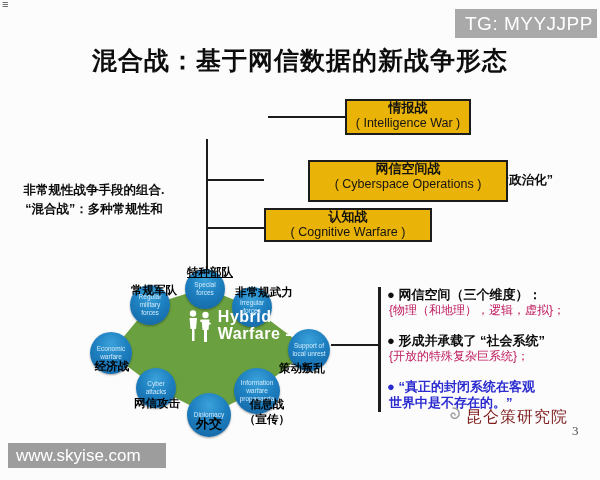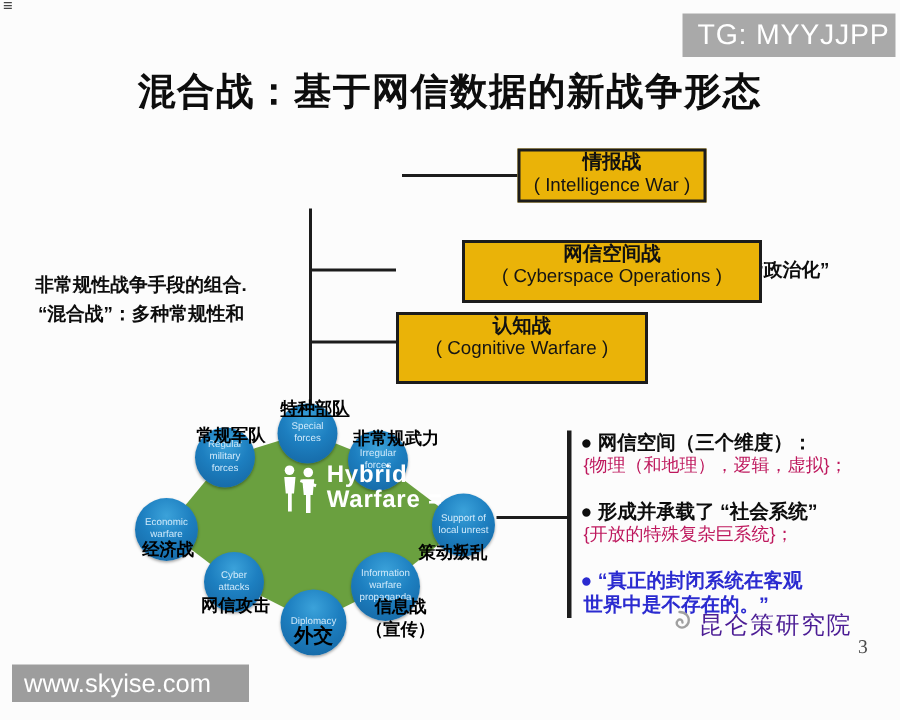--- a/index.html
+++ b/index.html
@@ -26,21 +26,21 @@
     display:flex; flex-direction:column; justify-content:center; align-items:center;
     z-index:2;
   }
   .fbox {
     position:absolute; border:2px solid #1c1c1c; background:#eab308;
     display:flex; flex-direction:column; justify-content:flex-start; align-items:center;
     z-index:2;
   }
   .box-intel { left:345px; top:99px;  width:126px; height:36px; }
   .box-cyber { left:264px; top:160px; width:200px; height:42px;margin-left:44px; }
-  .box-cog   { left:264px; top:208px; width:168px; height:48px; }
+  .box-cog   { left:264px; top:208px; width:168px; height:34px; }
   .node-zh { font-size:13px; font-weight:bold; line-height:1.15; }
   .node-en { font-size:12.5px; line-height:1.15; color:#141414; }
   .cline { position:absolute; background:#1c1c1c; z-index:1; }
   .side-note {
     position:absolute; left:437px; font-size:12.5px; font-weight:bold; color:#0d0d0d;
     white-space:nowrap;
   }
   .note1 { top:172px; }
   .note2 { top:219px; }
   .left-note {
@@ -74,21 +74,21 @@
   .cl-sub { margin-top:4px; width:178px; text-align:center; font-size:8px; color:#d6ebc2; line-height:1.25; }
   
   .bullets { position:absolute; left:387px; top:287px; width:208px; }
   .bullet { margin-bottom:14px; }
   .b-l1 { font-size:13px; font-weight:bold; color:#0d0d0d; line-height:1.25; }
   .b-l2 { font-size:12px; color:#be185d; line-height:1.3; padding-left:2px; }
   .bullet-blue .b-l1, .bullet-blue .b-l2 { color:#2b2bd0; font-weight:bold; font-size:13px; }
   
   .kunlun {
     position:absolute; left:444px; top:406px; display:flex; align-items:center; gap:4px;
-    color:#4c1d95; font-family:"Liberation Serif","DejaVu Serif",serif;
+    color:#7f1d1d; font-family:"Liberation Serif","DejaVu Serif",serif;
     font-size:16px; letter-spacing:1px;
   }
   .page-num { position:absolute; left:572px; top:423px; font-size:13px; color:#4a4a4a; font-family:"Liberation Serif","DejaVu Serif",serif; }
   .url-bar {
     position:absolute; left:8px; top:443px; width:158px; height:25px;
     background:#9d9d9d; color:#fff; font-size:17px; line-height:25px; padding-left:8px;
   }
 </style>
 </head>
 <body>

